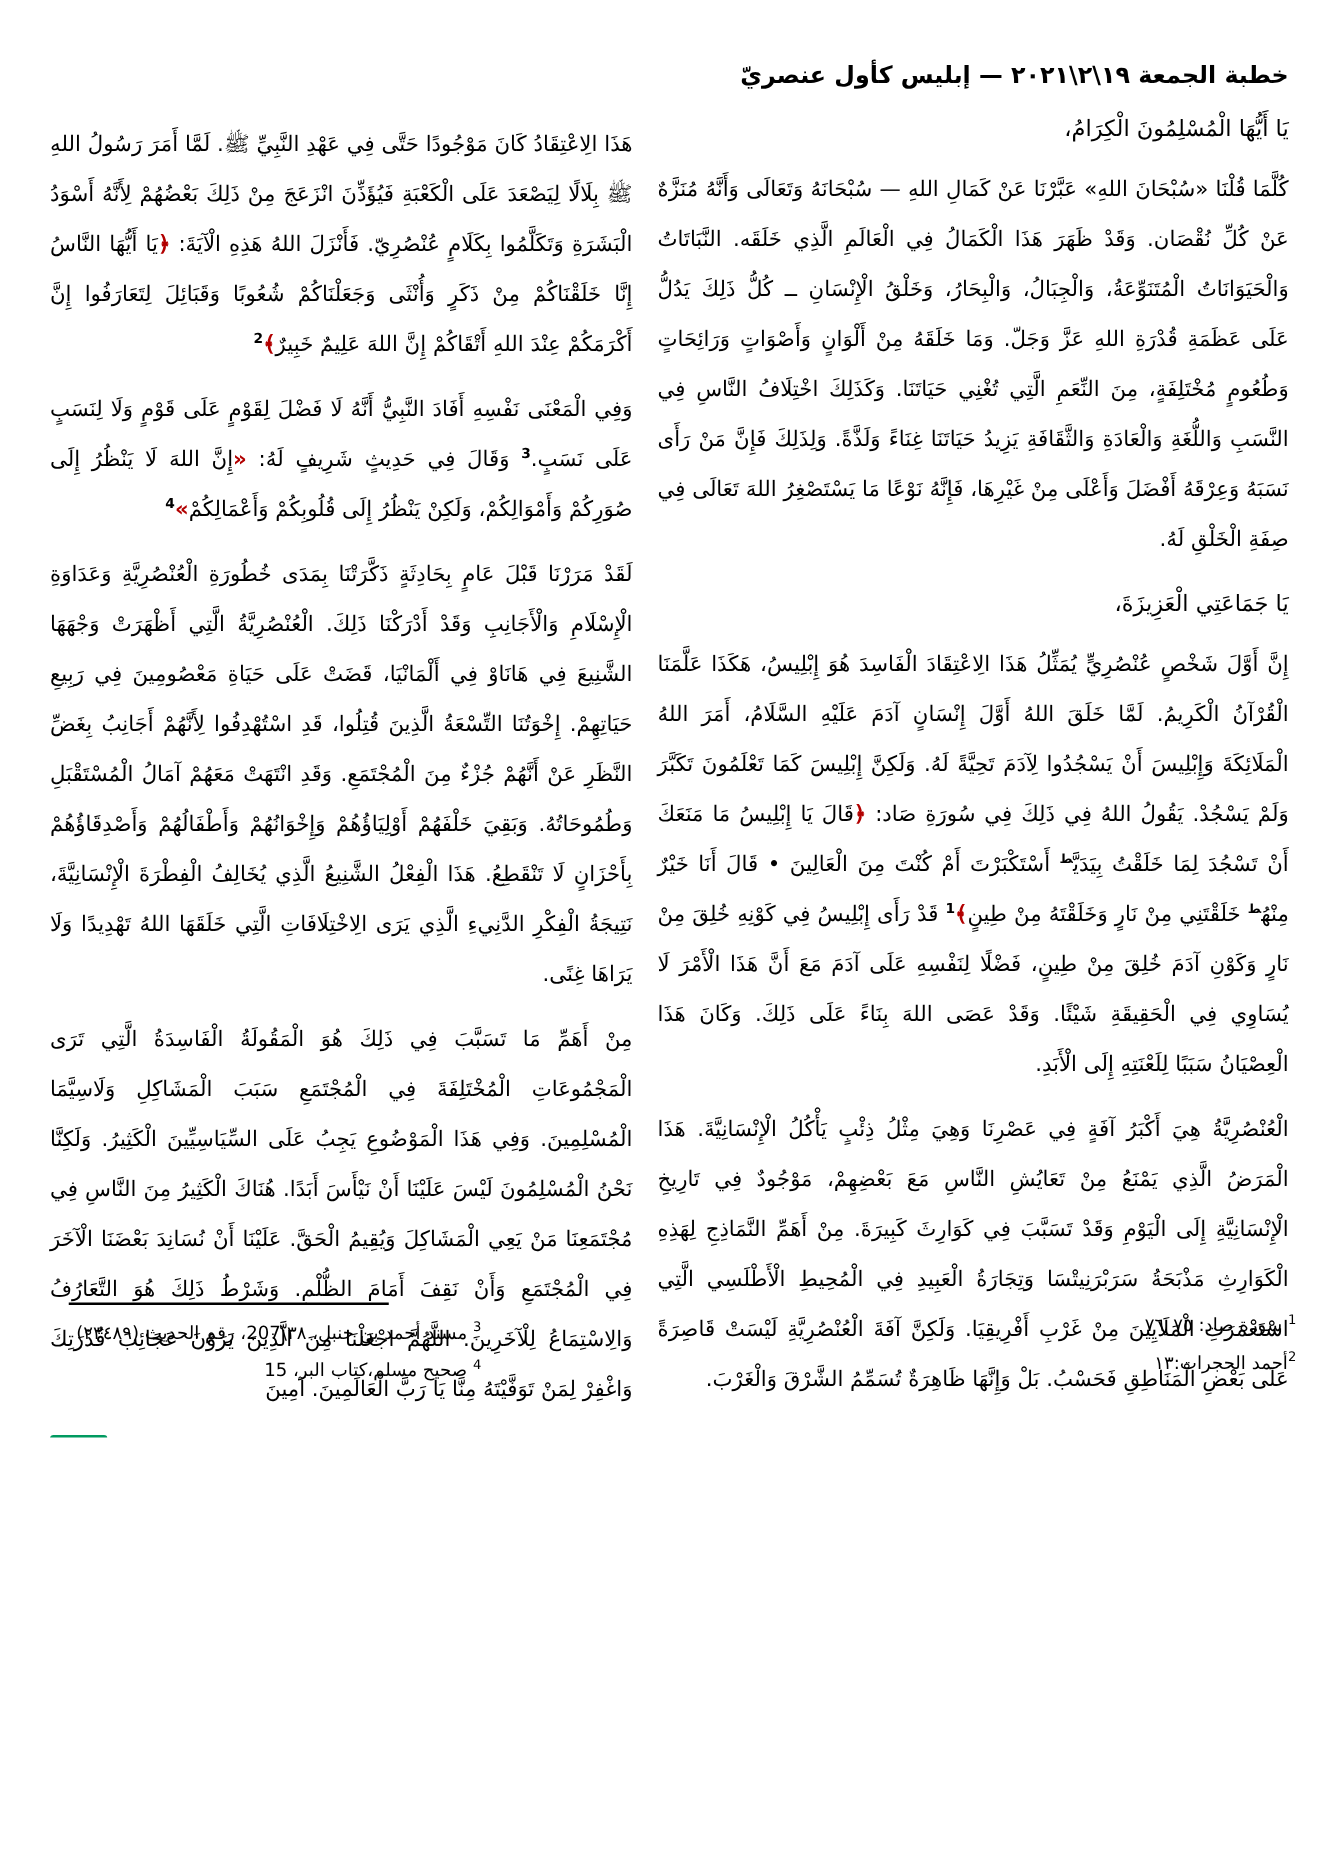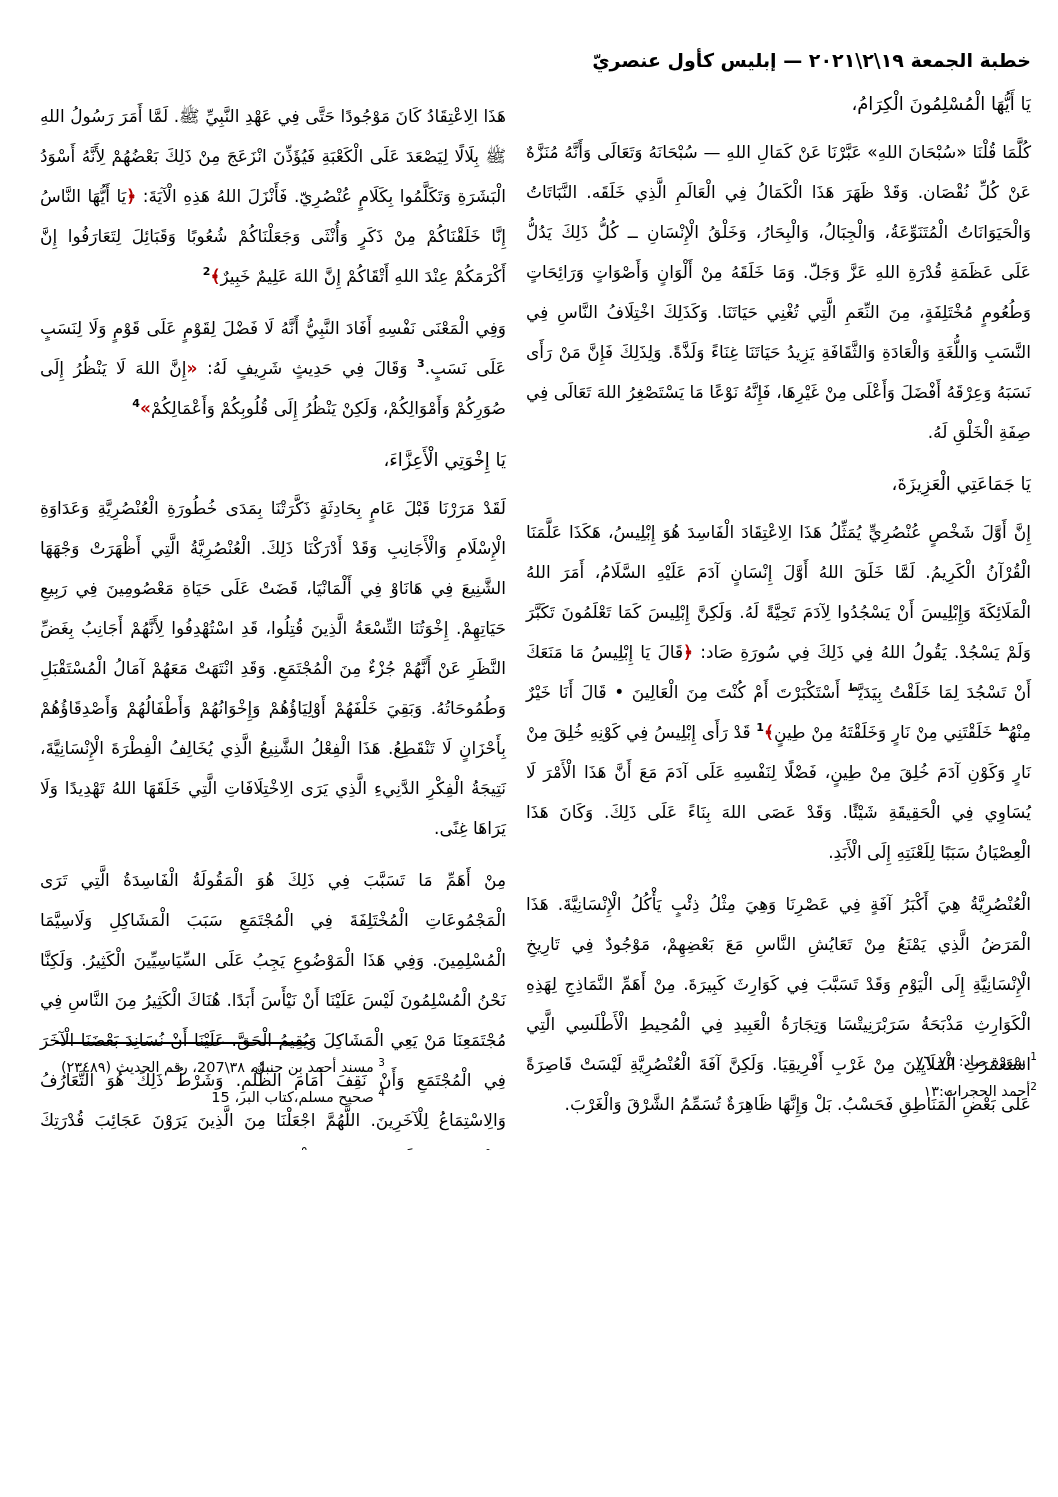--- a/index.html
+++ b/index.html
@@ -40,21 +40,20 @@
       <h3 class="sec">يَا أَيُّهَا الْمُسْلِمُونَ الْكِرَامُ،</h3>
       <p class="para"><span class="seg-normal">كُلَّمَا قُلْنَا «سُبْحَانَ اللهِ» عَبَّرْنَا عَنْ كَمَالِ اللهِ — سُبْحَانَهُ وَتَعَالَى وَأَنَّهُ مُنَزَّهٌ عَنْ كُلِّ نُقْصَان. وَقَدْ ظَهَرَ هَذَا الْكَمَالُ فِي الْعَالَمِ الَّذِي خَلَقَه. النَّبَاتَاتُ وَالْحَيَوَانَاتُ الْمُتَنَوِّعَةُ، وَالْجِبَالُ، وَالْبِحَارُ، وَخَلْقُ الْإِنْسَانِ ــ كُلُّ ذَلِكَ يَدُلُّ عَلَى عَظَمَةِ قُدْرَةِ اللهِ عَزَّ وَجَلّ. وَمَا خَلَقَهُ مِنْ أَلْوَانٍ وَأَصْوَاتٍ وَرَائِحَاتٍ وَطُعُومٍ مُخْتَلِفَةٍ، مِنَ النِّعَمِ الَّتِي تُغْنِي حَيَاتَنَا. وَكَذَلِكَ اخْتِلَافُ النَّاسِ فِي النَّسَبِ وَاللُّغَةِ وَالْعَادَةِ وَالثَّقَافَةِ يَزِيدُ حَيَاتَنَا غِنَاءً وَلَذَّةً. وَلِذَلِكَ فَإِنَّ مَنْ رَأَى نَسَبَهُ وَعِرْقَهُ أَفْضَلَ وَأَعْلَى مِنْ غَيْرِهَا، فَإِنَّهُ نَوْعًا مَا يَسْتَصْغِرُ اللهَ تَعَالَى فِي صِفَةِ الْخَلْقِ لَهُ.</span></p>
       <h3 class="sec">يَا جَمَاعَتِي الْعَزِيزَةَ،</h3>
       <p class="para"><span class="seg-normal">إِنَّ أَوَّلَ شَخْصٍ عُنْصُرِيٍّ يُمَثِّلُ هَذَا الِاعْتِقَادَ الْفَاسِدَ هُوَ إِبْلِيسُ، هَكَذَا عَلَّمَنَا الْقُرْآنُ الْكَرِيمُ. لَمَّا خَلَقَ اللهُ أَوَّلَ إِنْسَانٍ آدَمَ عَلَيْهِ السَّلَامُ، أَمَرَ اللهُ الْمَلَائِكَةَ وَإِبْلِيسَ أَنْ يَسْجُدُوا لِآدَمَ تَحِيَّةً لَهُ. وَلَكِنَّ إِبْلِيسَ كَمَا تَعْلَمُونَ تَكَبَّرَ وَلَمْ يَسْجُدْ. يَقُولُ اللهُ فِي ذَلِكَ فِي سُورَةِ صَاد: </span><span class="seg-red">﴿</span><span class="seg-bold">قَالَ يَا إِبْلِيسُ مَا مَنَعَكَ أَنْ تَسْجُدَ لِمَا خَلَقْتُ بِيَدَيَّ</span><span class="seg-waqf">ط</span><span class="seg-bold"> أَسْتَكْبَرْتَ أَمْ كُنْتَ مِنَ الْعَالِينَ • قَالَ أَنَا خَيْرٌ مِنْهُ</span><span class="seg-waqf">ط</span><span class="seg-bold"> خَلَقْتَنِي مِنْ نَارٍ وَخَلَقْتَهُ مِنْ طِينٍ</span><span class="seg-red">﴾</span><span class="seg-sup">1</span><span class="seg-normal"> قَدْ رَأَى إِبْلِيسُ فِي كَوْنِهِ خُلِقَ مِنْ نَارٍ وَكَوْنِ آدَمَ خُلِقَ مِنْ طِينٍ، فَضْلًا لِنَفْسِهِ عَلَى آدَمَ مَعَ أَنَّ هَذَا الْأَمْرَ لَا يُسَاوِي فِي الْحَقِيقَةِ شَيْئًا. وَقَدْ عَصَى اللهَ بِنَاءً عَلَى ذَلِكَ. وَكَانَ هَذَا الْعِصْيَانُ سَبَبًا لِلَعْنَتِهِ إِلَى الْأَبَدِ.</span></p>
       <p class="para"><span class="seg-normal">الْعُنْصُرِيَّةُ هِيَ أَكْبَرُ آفَةٍ فِي عَصْرِنَا وَهِيَ مِثْلُ ذِئْبٍ يَأْكُلُ الْإِنْسَانِيَّةَ. هَذَا الْمَرَضُ الَّذِي يَمْنَعُ مِنْ تَعَايُشِ النَّاسِ مَعَ بَعْضِهِمْ، مَوْجُودٌ فِي تَارِيخِ الْإِنْسَانِيَّةِ إِلَى الْيَوْمِ وَقَدْ تَسَبَّبَ فِي كَوَارِثَ كَبِيرَةَ. مِنْ أَهَمِّ النَّمَاذِجِ لِهَذِهِ الْكَوَارِثِ مَذْبَحَةُ سَرَبْرَنِيتْسَا وَتِجَارَةُ الْعَبِيدِ فِي الْمُحِيطِ الْأَطْلَسِي الَّتِي اسْتَعْمَرَتِ الْمَلَايِينَ مِنْ غَرْبِ أَفْرِيقِيَا. وَلَكِنَّ آفَةَ الْعُنْصُرِيَّةِ لَيْسَتْ قَاصِرَةً عَلَى بَعْضِ الْمَنَاطِقِ فَحَسْبُ. بَلْ وَإِنَّهَا ظَاهِرَةٌ تُسَمِّمُ الشَّرْقَ وَالْغَرْبَ.</span></p>
     </section>
 
     <section class="col col-left">
       <p class="para"><span class="seg-normal">هَذَا الِاعْتِقَادُ كَانَ مَوْجُودًا حَتَّى فِي عَهْدِ النَّبِيِّ ﷺ. لَمَّا أَمَرَ رَسُولُ اللهِ ﷺ بِلَالًا لِيَصْعَدَ عَلَى الْكَعْبَةِ فَيُؤَذِّنَ انْزَعَجَ مِنْ ذَلِكَ بَعْضُهُمْ لِأَنَّهُ أَسْوَدُ الْبَشَرَةِ وَتَكَلَّمُوا بِكَلَامٍ عُنْصُرِيّ. فَأَنْزَلَ اللهُ هَذِهِ الْآيَةَ: </span><span class="seg-red">﴿</span><span class="seg-bold">يَا أَيُّهَا النَّاسُ إِنَّا خَلَقْنَاكُمْ مِنْ ذَكَرٍ وَأُنْثَى وَجَعَلْنَاكُمْ شُعُوبًا وَقَبَائِلَ لِتَعَارَفُوا إِنَّ أَكْرَمَكُمْ عِنْدَ اللهِ أَتْقَاكُمْ إِنَّ اللهَ عَلِيمٌ خَبِيرٌ</span><span class="seg-red">﴾</span><span class="seg-sup">2</span></p>
       <p class="para"><span class="seg-normal">وَفِي الْمَعْنَى نَفْسِهِ أَفَادَ النَّبِيُّ أَنَّهُ لَا فَضْلَ لِقَوْمٍ عَلَى قَوْمٍ وَلَا لِنَسَبٍ عَلَى نَسَبٍ.</span><span class="seg-sup">3</span><span class="seg-normal"> وَقَالَ فِي حَدِيثٍ شَرِيفٍ لَهُ: </span><span class="seg-red">«</span><span class="seg-bold">إِنَّ اللهَ لَا يَنْظُرُ إِلَى صُوَرِكُمْ وَأَمْوَالِكُمْ، وَلَكِنْ يَنْظُرُ إِلَى قُلُوبِكُمْ وَأَعْمَالِكُمْ</span><span class="seg-red">»</span><span class="seg-sup">4</span></p>
-      <h3 class="sec">يَا إِخْوَتِي الْأَعِزَّاءَ،</h3>
       <p class="para"><span class="seg-normal">لَقَدْ مَرَرْنَا قَبْلَ عَامٍ بِحَادِثَةٍ ذَكَّرَتْنَا بِمَدَى خُطُورَةِ الْعُنْصُرِيَّةِ وَعَدَاوَةِ الْإِسْلَامِ وَالْأَجَانِبِ وَقَدْ أَدْرَكْنَا ذَلِكَ. الْعُنْصُرِيَّةُ الَّتِي أَظْهَرَتْ وَجْهَهَا الشَّنِيعَ فِي هَانَاوْ فِي أَلْمَانْيَا، قَضَتْ عَلَى حَيَاةِ مَعْصُومِينَ فِي رَبِيعِ حَيَاتِهِمْ. إِخْوَتُنَا التِّسْعَةُ الَّذِينَ قُتِلُوا، قَدِ اسْتُهْدِفُوا لِأَنَّهُمْ أَجَانِبُ بِغَضِّ النَّظَرِ عَنْ أَنَّهُمْ جُزْءٌ مِنَ الْمُجْتَمَعِ. وَقَدِ انْتَهَتْ مَعَهُمْ آمَالُ الْمُسْتَقْبَلِ وَطُمُوحَاتُهُ. وَبَقِيَ خَلْفَهُمْ أَوْلِيَاؤُهُمْ وَإِخْوَانُهُمْ وَأَطْفَالُهُمْ وَأَصْدِقَاؤُهُمْ بِأَحْزَانٍ لَا تَنْقَطِعُ. هَذَا الْفِعْلُ الشَّنِيعُ الَّذِي يُخَالِفُ الْفِطْرَةَ الْإِنْسَانِيَّةَ، نَتِيجَةُ الْفِكْرِ الدَّنِيءِ الَّذِي يَرَى الِاخْتِلَافَاتِ الَّتِي خَلَقَهَا اللهُ تَهْدِيدًا وَلَا يَرَاهَا غِنًى.</span></p>
       <p class="para"><span class="seg-normal">مِنْ أَهَمِّ مَا تَسَبَّبَ فِي ذَلِكَ هُوَ الْمَقُولَةُ الْفَاسِدَةُ الَّتِي تَرَى الْمَجْمُوعَاتِ الْمُخْتَلِفَةَ فِي الْمُجْتَمَعِ سَبَبَ الْمَشَاكِلِ وَلَاسِيَّمَا الْمُسْلِمِينَ. وَفِي هَذَا الْمَوْضُوعِ يَجِبُ عَلَى السِّيَاسِيِّينَ الْكَثِيرُ. وَلَكِنَّا نَحْنُ الْمُسْلِمُونَ لَيْسَ عَلَيْنَا أَنْ نَيْأَسَ أَبَدًا. هُنَاكَ الْكَثِيرُ مِنَ النَّاسِ فِي مُجْتَمَعِنَا مَنْ يَعِي الْمَشَاكِلَ وَيُقِيمُ الْحَقَّ. عَلَيْنَا أَنْ نُسَانِدَ بَعْضَنَا الْآخَرَ فِي الْمُجْتَمَعِ وَأَنْ نَقِفَ أَمَامَ الظُّلْمِ. وَشَرْطُ ذَلِكَ هُوَ التَّعَارُفُ وَالِاسْتِمَاعُ لِلْآخَرِينَ. اللَّهُمَّ اجْعَلْنَا مِنَ الَّذِينَ يَرَوْنَ عَجَائِبَ قُدْرَتِكَ وَاغْفِرْ لِمَنْ تَوَفَّيْتَهُ مِنَّا يَا رَبَّ الْعَالَمِينَ. آمِينَ</span></p>
 
       <div class="logo-row">
         <svg width="46" height="46" viewBox="0 0 48 48" aria-hidden="true">
           <rect x="0" y="0" width="48" height="48" rx="3" fill="#009a60"></rect>
           <circle cx="19" cy="27" r="14.5" fill="#ffffff"></circle>
           <circle cx="23.5" cy="23" r="12.5" fill="#009a60"></circle>
           <path d="M17 9 L23 5 L28 7 L32 4 L39 7 L37 12 L41 16 L38 21 L33 23 L28 21 L25 25 L19 22 L18 17 L14 14 L16 10 Z" fill="#009a60" stroke="#ffffff" stroke-width="1.6" stroke-linejoin="round"></path>
         </svg>

